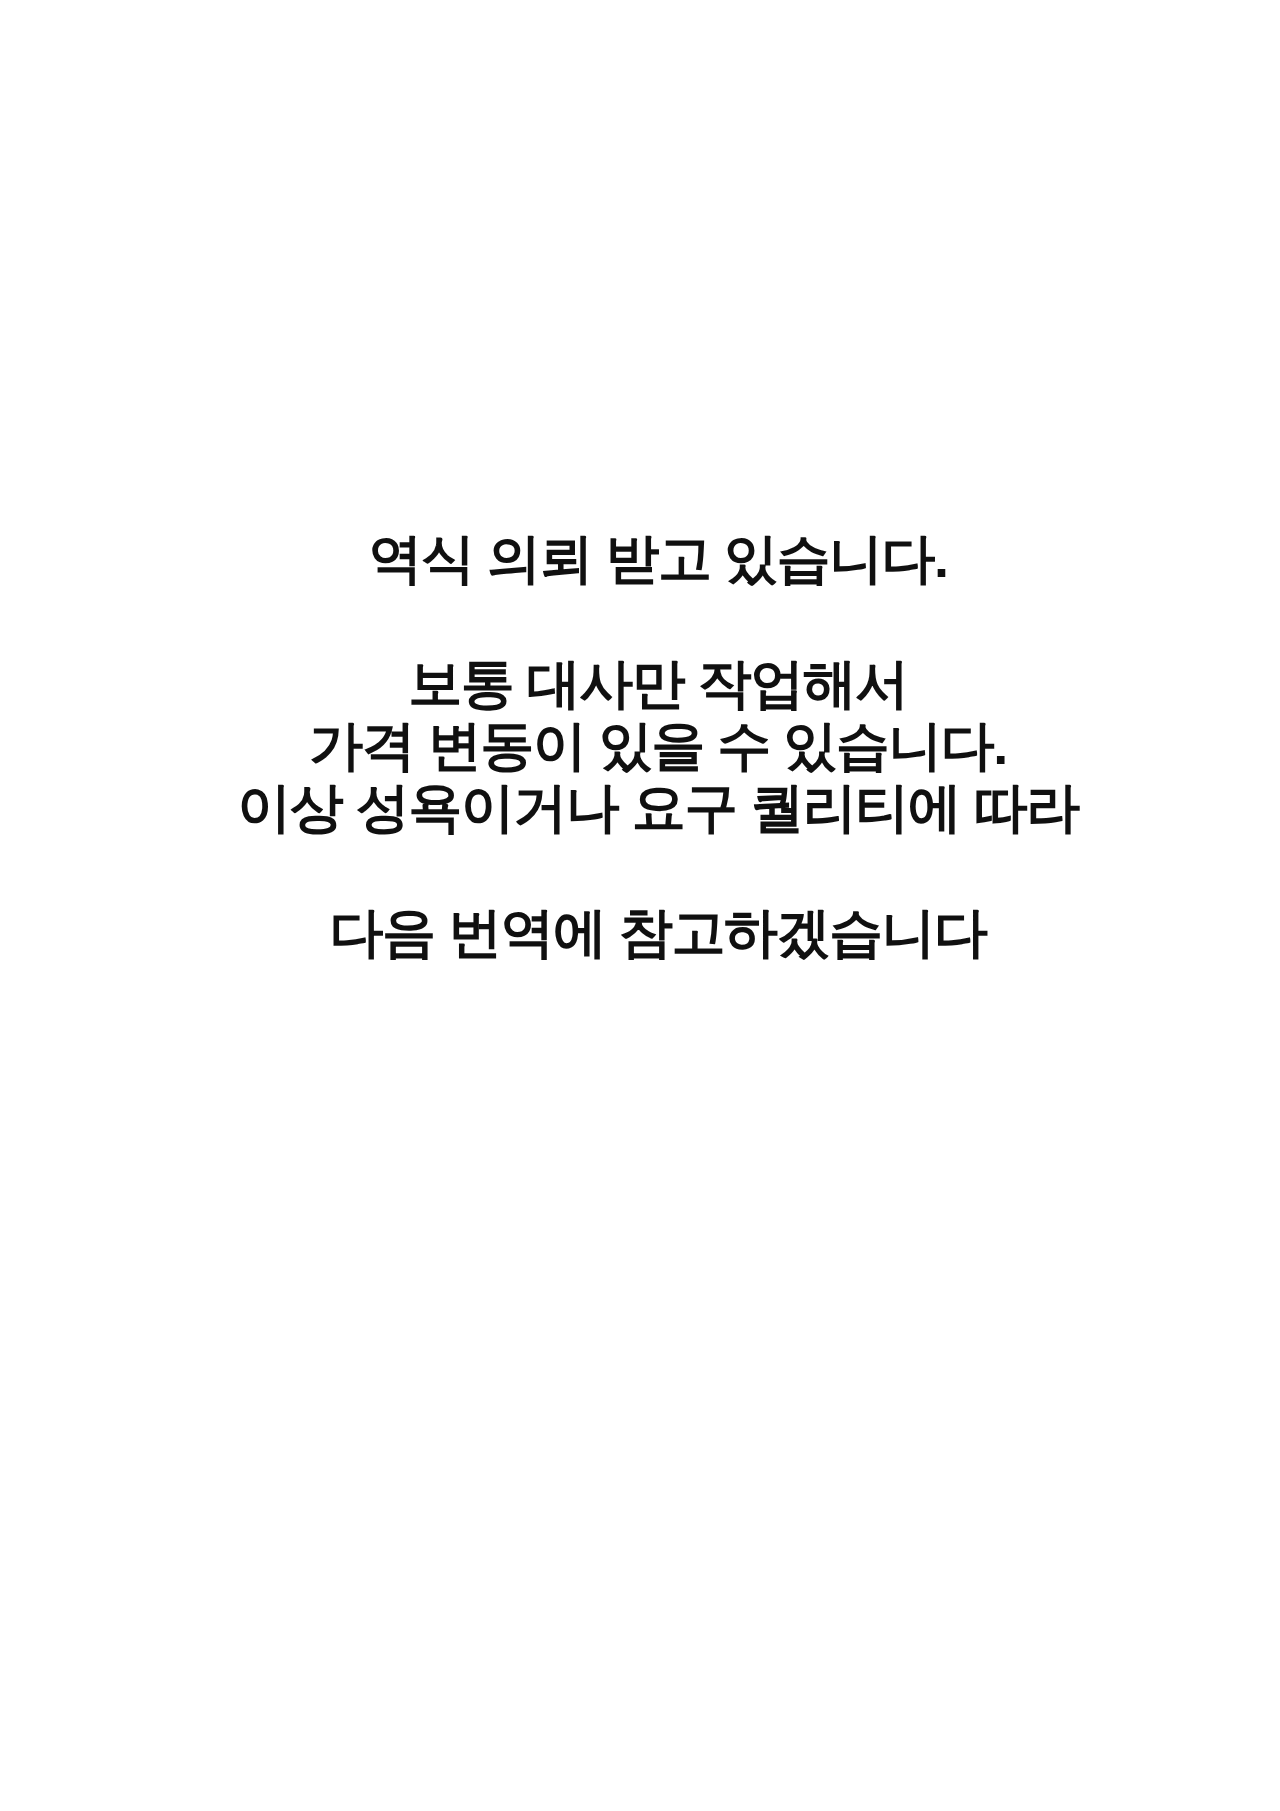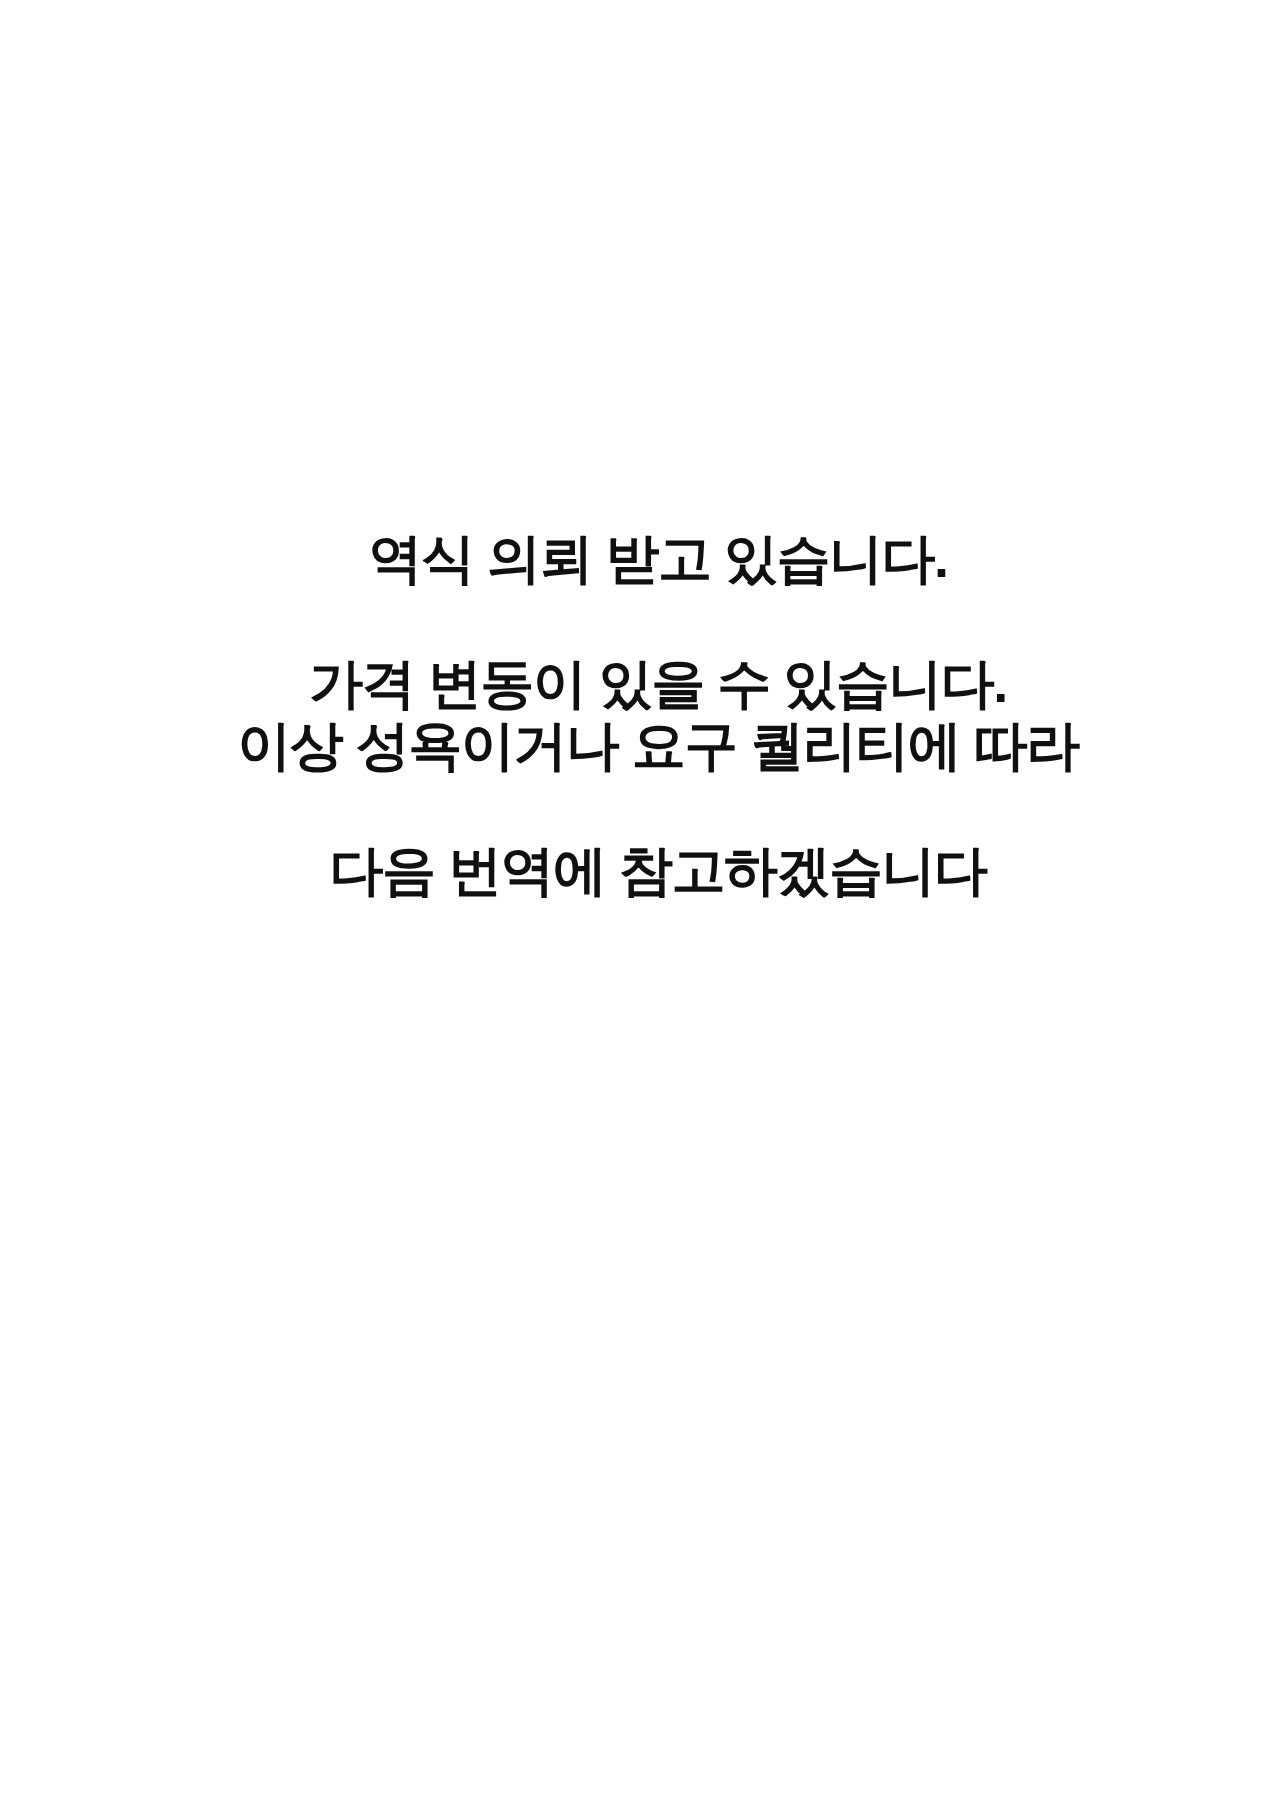--- a/index.html
+++ b/index.html
@@ -41,20 +41,21 @@
 <body>
 
 <div class="text-block">
 
 
   <p class="para">
     <span class="line">역식 의뢰 받고 있습니다.</span>
   </p>
 
   <p class="para">
+    <span class="line">보통 대사만 작업해서</span>
     <span class="line">가격 변동이 있을 수 있습니다.</span>
     <span class="line">이상 성욕이거나 요구 퀄리티에 따라</span>
   </p>
 
   <p class="para">
     <span class="line">다음 번역에 참고하겠습니다</span>
   </p>
 
 </div>
 

